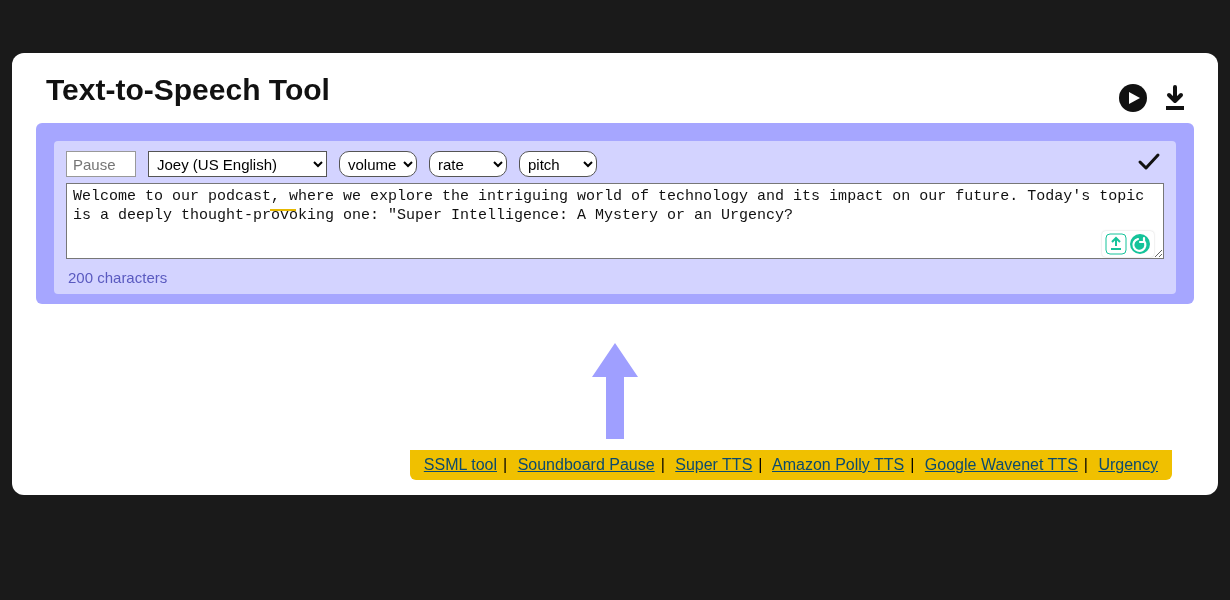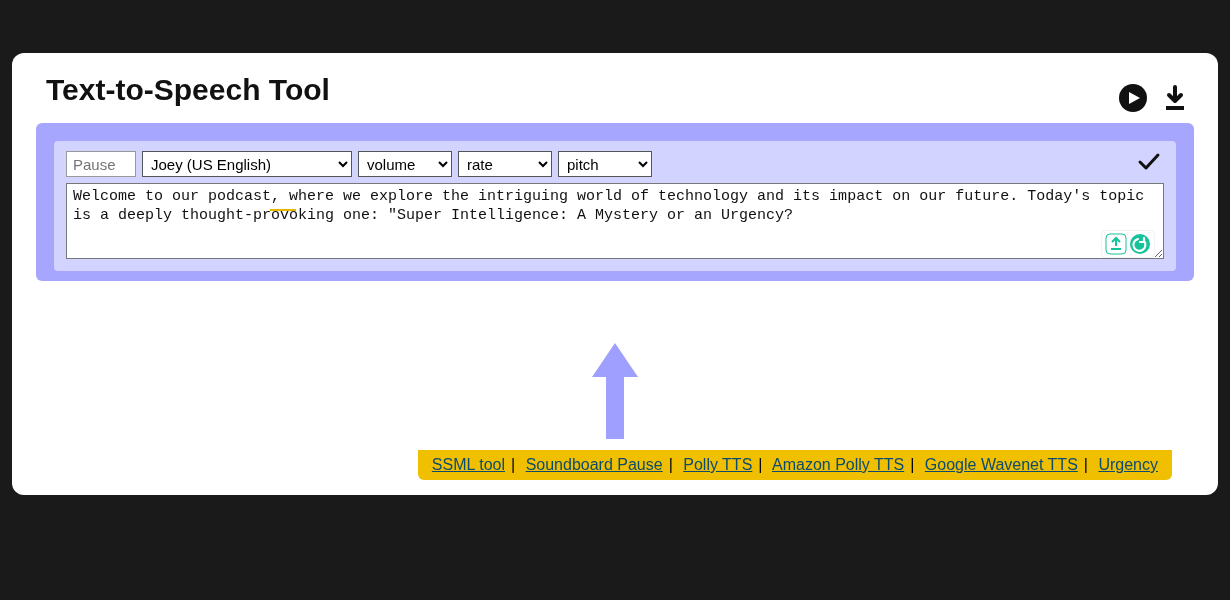--- a/index.html
+++ b/index.html
@@ -42,41 +42,41 @@
   }
   .panel-inner {
     background: #d3d3ff;
     border-radius: 4px;
     padding: 10px 12px 8px 12px;
     position: relative;
   }
   .toolbar {
     display: flex;
     align-items: center;
-    gap: 6px;
+    gap: 12px;
     margin-bottom: 6px;
   }
   .tool-input {
     background: #fff;
     border: 1px solid #999;
     font-size: 15px;
     padding: 2px 6px;
     color: #888;
     width: 70px;
     height: 26px;
   }
   .tool-select {
     background: #fff;
     border: 1px solid #555;
     font-size: 15px;
     padding: 2px 4px;
     height: 26px;
   }
-  .voice-select { width: 210px; }
-  .sm-select { width: 94px; }
+  .voice-select { width: 179px; }
+  .sm-select { width: 78px; border-radius: 10px; }
   .check-btn {
     position: absolute;
     right: 14px; top: 8px;
     cursor: pointer;
   }
   .textarea {
     width: 100%;
     height: 76px;
     resize: both;
     border: 1px solid #777;
@@ -191,30 +191,31 @@
             <path d="M11 5 L11 13 M7 9 L11 5 L15 9" stroke="#15c39a" stroke-width="2" fill="none"></path>
             <rect x="6" y="15" width="10" height="2" fill="#15c39a"></rect>
           </svg>
         <svg width="22" height="22" viewBox="0 0 22 22">
             <circle cx="11" cy="11" r="10" fill="#15c39a"></circle>
             <path d="M15 8 A6 6 0 1 1 9 6" stroke="#fff" stroke-width="2.2" fill="none" stroke-linecap="round"></path>
             <path d="M15 5 L15 9 L11 9" stroke="#fff" stroke-width="2.2" fill="none" stroke-linecap="round" stroke-linejoin="round"></path>
           </svg>
       </div>
 
+      <div class="counter">200 characters</div>
     </div>
   </div>
 
   <div class="arrow-wrap">
     <svg width="50" height="100" viewBox="0 0 50 100">
       <path d="M25 0 L48 34 L34 34 L34 96 L16 96 L16 34 L2 34 Z" fill="#9f9fff"></path>
     </svg>
   </div>
 </div>
 
 <div class="footer-bar">
   <a>SSML tool</a><span class="sep">|</span>
   <a>Soundboard Pause</a><span class="sep">|</span>
-  <a>Polly TTS</a><span class="sep">|</span>
+  <a>Super TTS</a><span class="sep">|</span>
   <a>Amazon Polly TTS</a><span class="sep">|</span>
   <a>Google Wavenet TTS</a><span class="sep">|</span>
   <a>Urgency</a>
 </div>
 
 </body></html>

